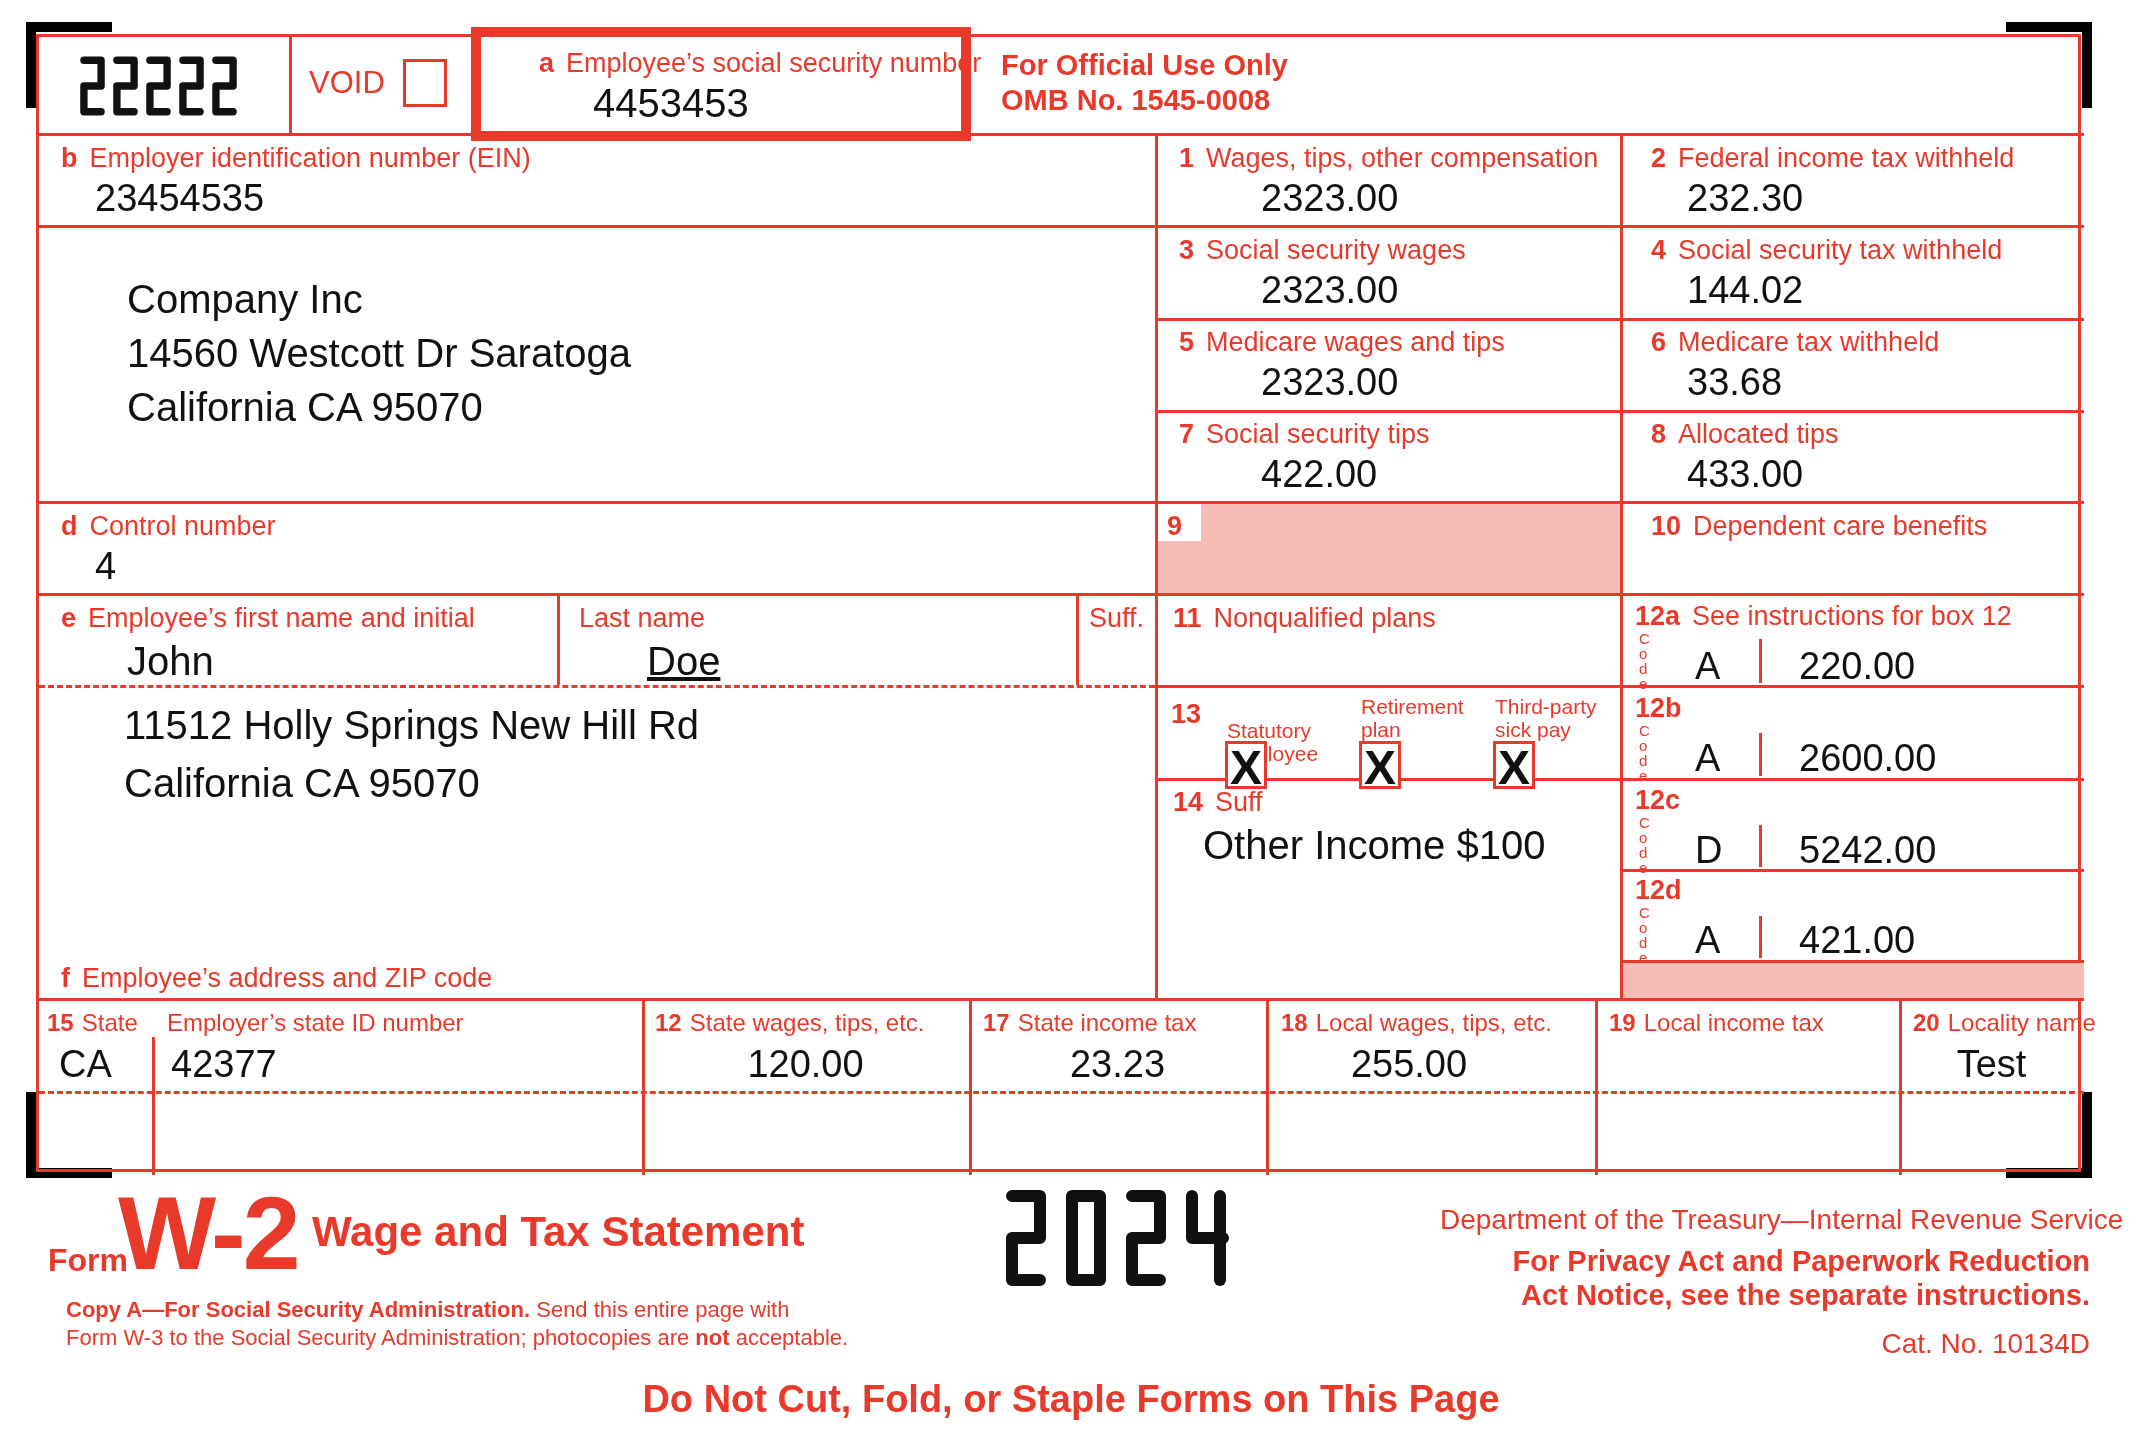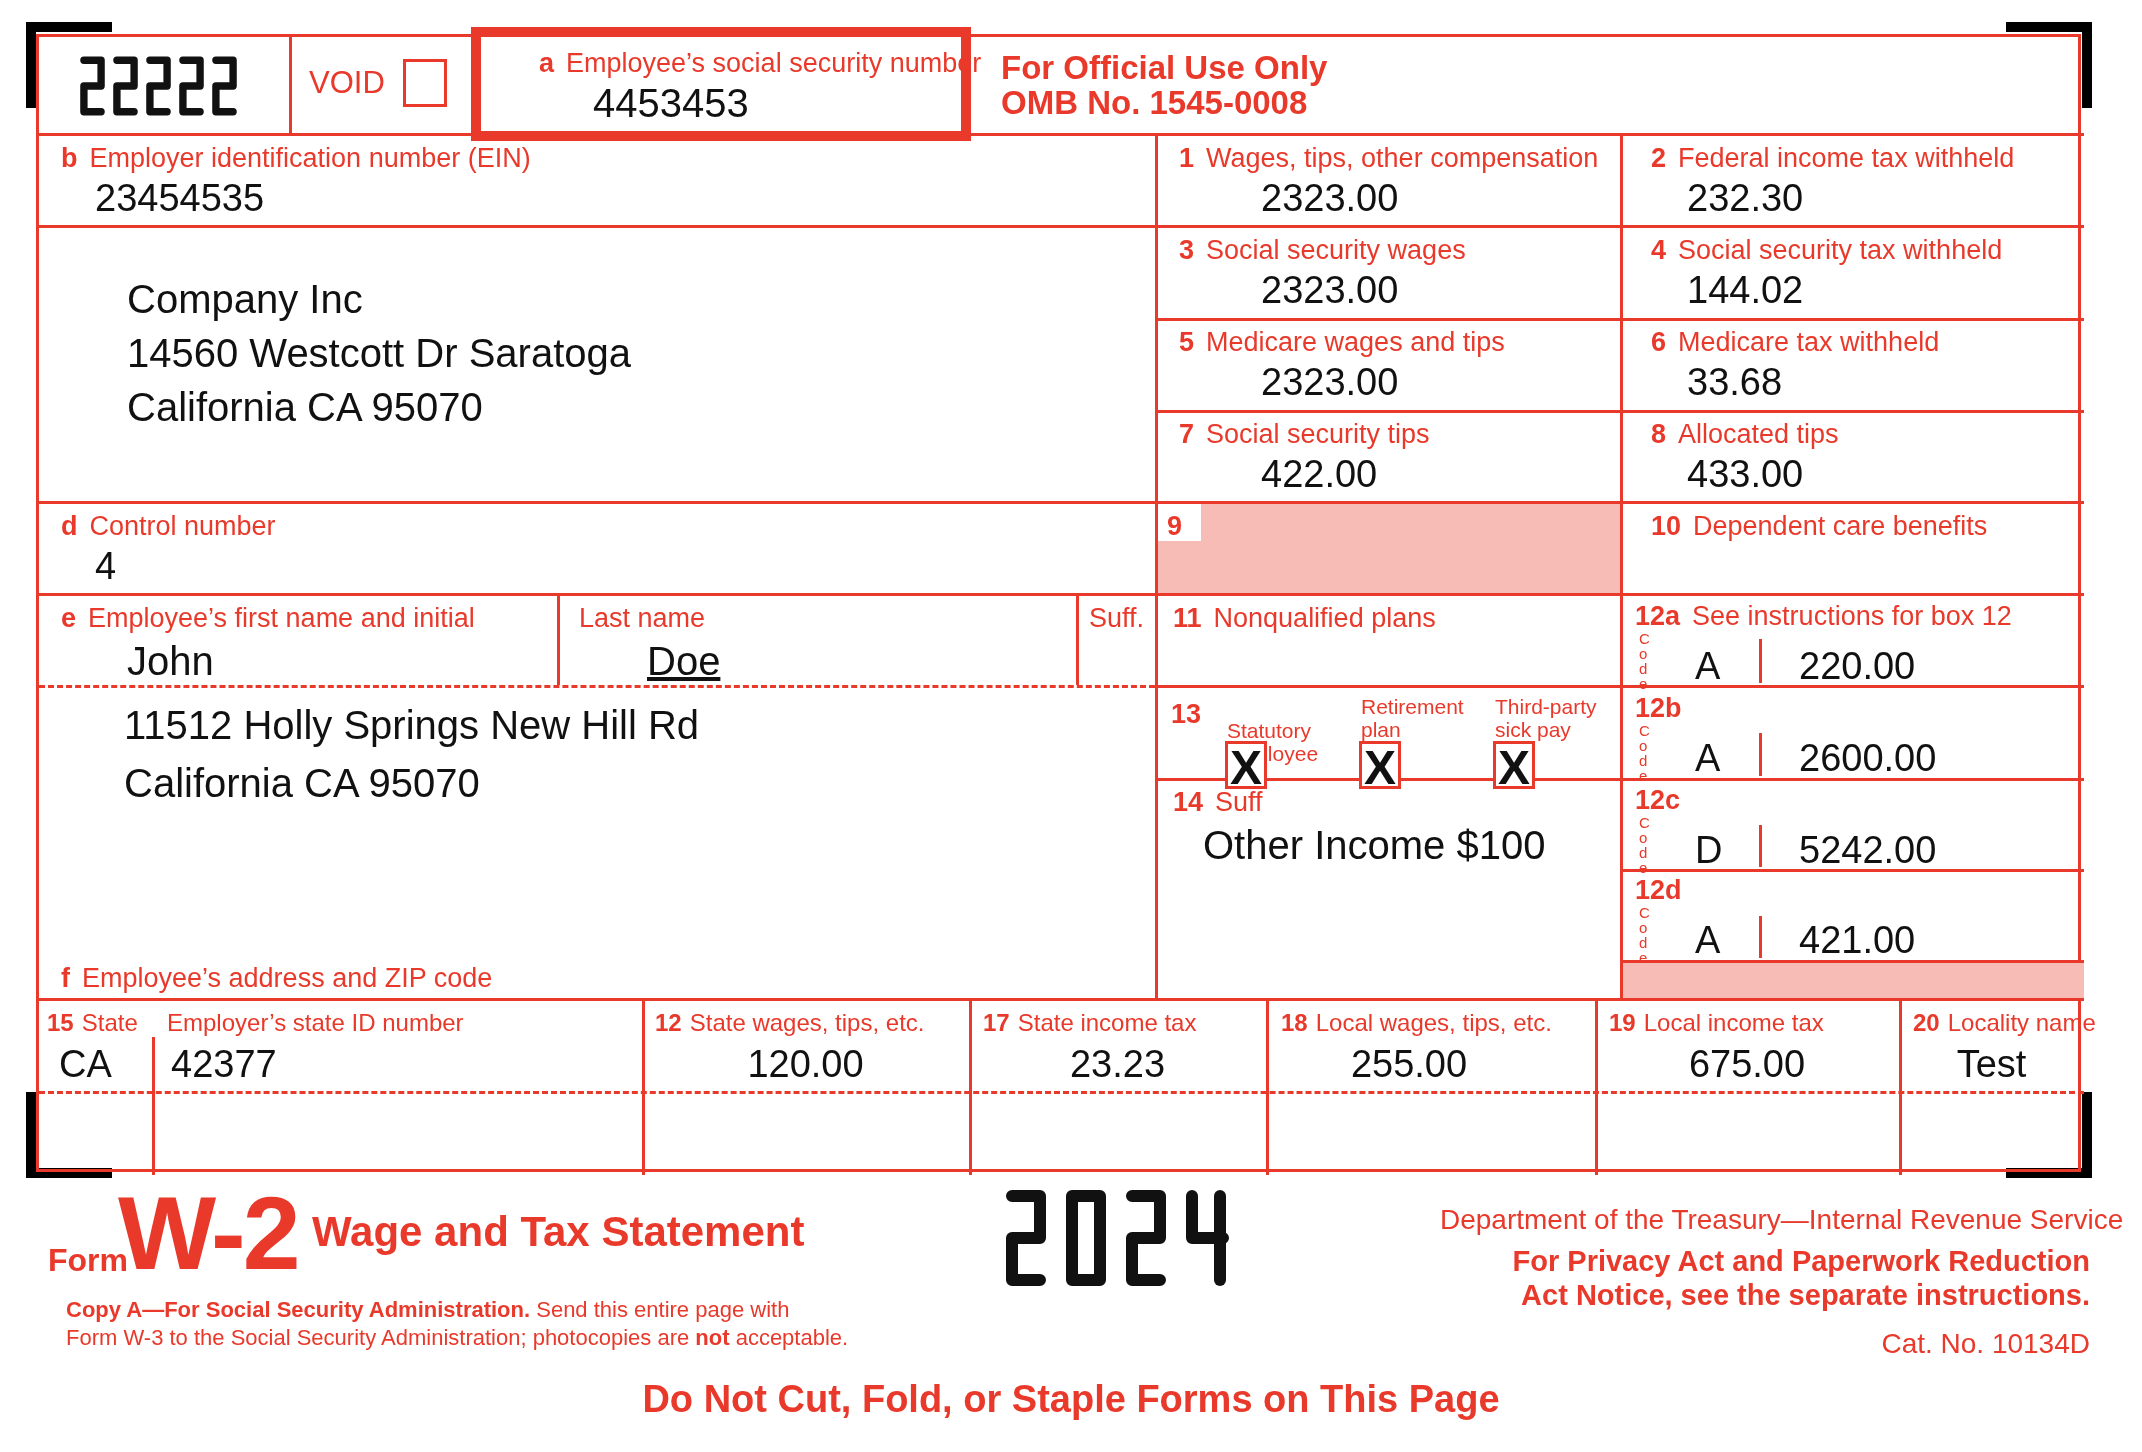--- a/index.html
+++ b/index.html
@@ -24,21 +24,21 @@
   .corner{position:absolute;width:86px;height:86px;box-sizing:border-box;}
   .corner.tl{border-top:10px solid #000;border-left:10px solid #000;}
   .corner.tr{border-top:10px solid #000;border-right:10px solid #000;}
   .corner.bl{border-bottom:10px solid #000;border-left:10px solid #000;}
   .corner.br{border-bottom:10px solid #000;border-right:10px solid #000;}
   
   .lbl{position:absolute;color:var(--red);font-size:27px;white-space:nowrap;}
   .lbl b{margin-right:12px;}
   .lbl-sm{position:absolute;color:var(--red);font-size:24px;white-space:nowrap;}
   .lbl-sm b{margin-right:8px;}
-  .boldred{position:absolute;color:var(--red);font-weight:bold;font-size:33px;white-space:nowrap;}
+  .boldred{position:absolute;color:var(--red);font-weight:bold;font-size:29px;white-space:nowrap;}
   .val{position:absolute;color:var(--ink);font-size:38px;white-space:nowrap;}
   .val40{position:absolute;color:var(--ink);font-size:40px;white-space:nowrap;}
   .vcenter{text-align:center;}
   
   #box-a{position:absolute;left:432px;top:-10px;width:500px;height:114px;
     background:#fff;border:10px solid var(--red);box-sizing:border-box;z-index:6;}
   
   .checkbox{position:absolute;border:3px solid var(--red);box-sizing:border-box;background:#fff;
     display:flex;align-items:center;justify-content:center;}
   .checkbox .x{color:var(--ink);font-size:48px;font-weight:bold;line-height:1;margin-top:6px;}
@@ -253,21 +253,20 @@
   <div class="lbl-sm" style="left:944px;top:972px;text-align:center;">
     <b>17</b><span>State income tax</span></div>
   <div class="val vcenter" style="left:930px;top:1006px;width:297px;">23.23</div>
 
   <div class="lbl-sm" style="left:1242px;top:972px;">
     <b>18</b><span>Local wages, tips, etc.</span></div>
   <div class="val vcenter" style="left:1227px;top:1006px;width:286px;">255.00</div>
 
   <div class="lbl-sm" style="left:1570px;top:972px;">
     <b>19</b><span>Local income tax</span></div>
-  <div class="val vcenter" style="left:1556px;top:1006px;width:304px;">675.00</div>
 
   <div class="lbl-sm" style="left:1874px;top:972px;">
     <b>20</b><span>Locality name</span></div>
   <div class="val vcenter" style="left:1860px;top:1006px;width:185px;">Test</div>
 
  </div>
 </div>
 
 <div class="f-form">Form</div>
 <div class="f-w2">W-2</div>

